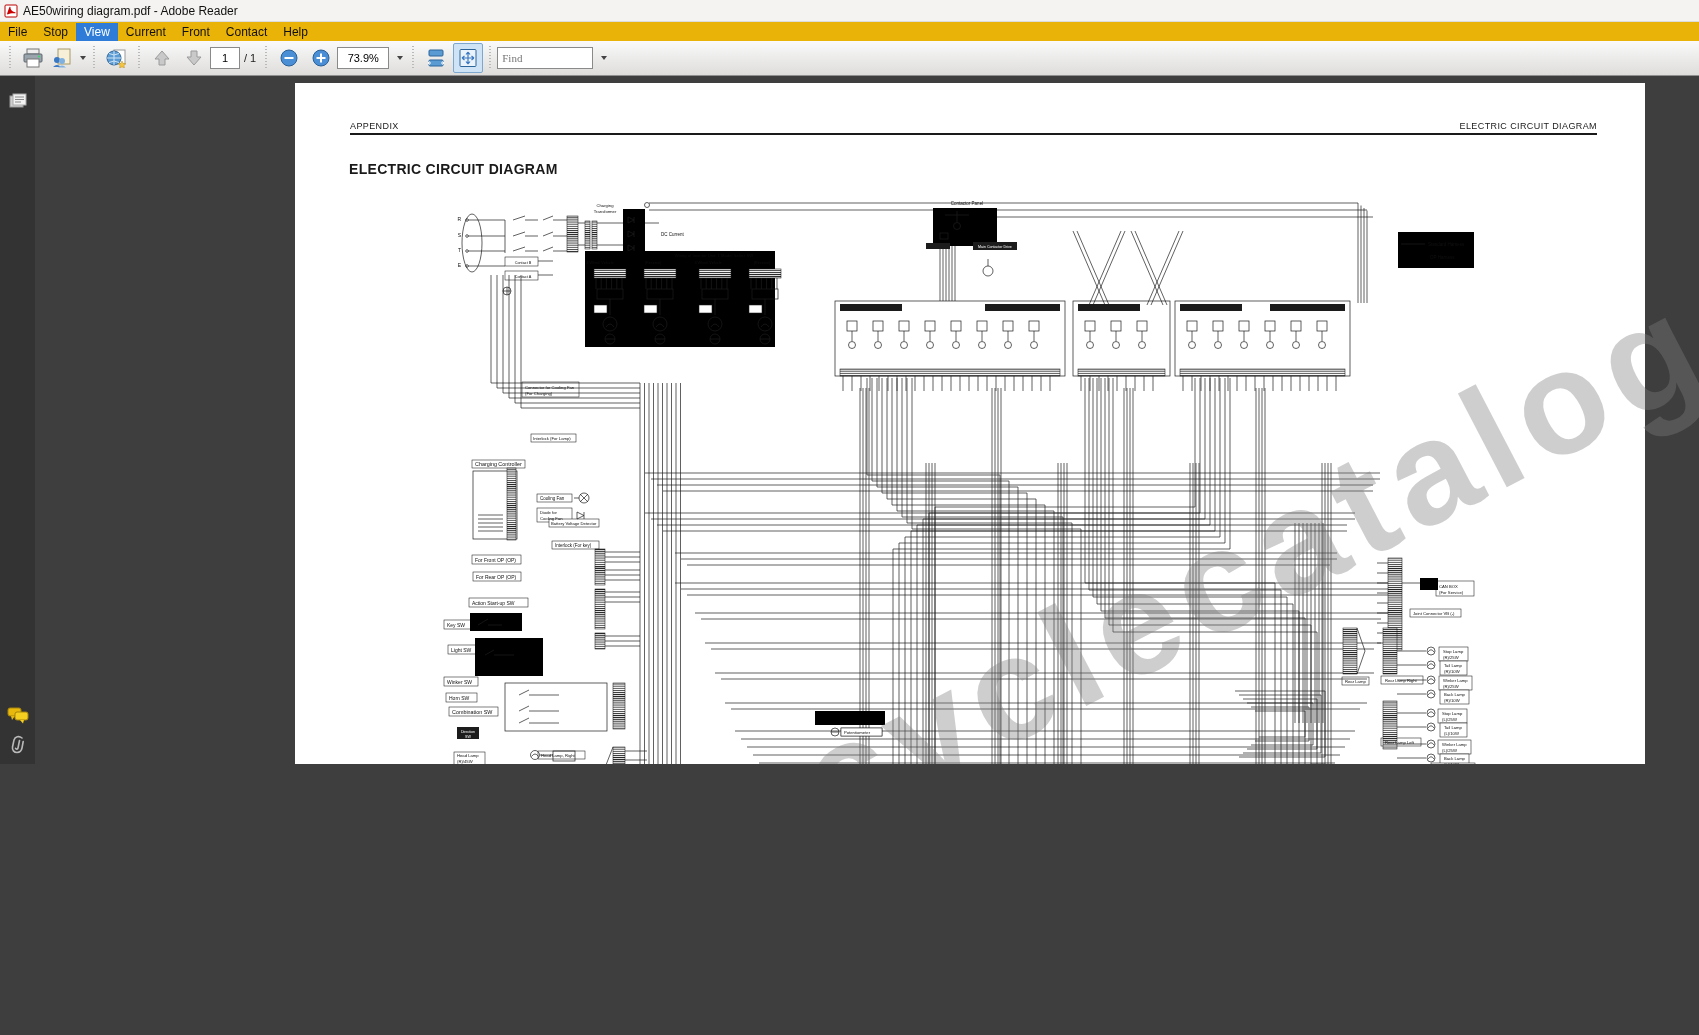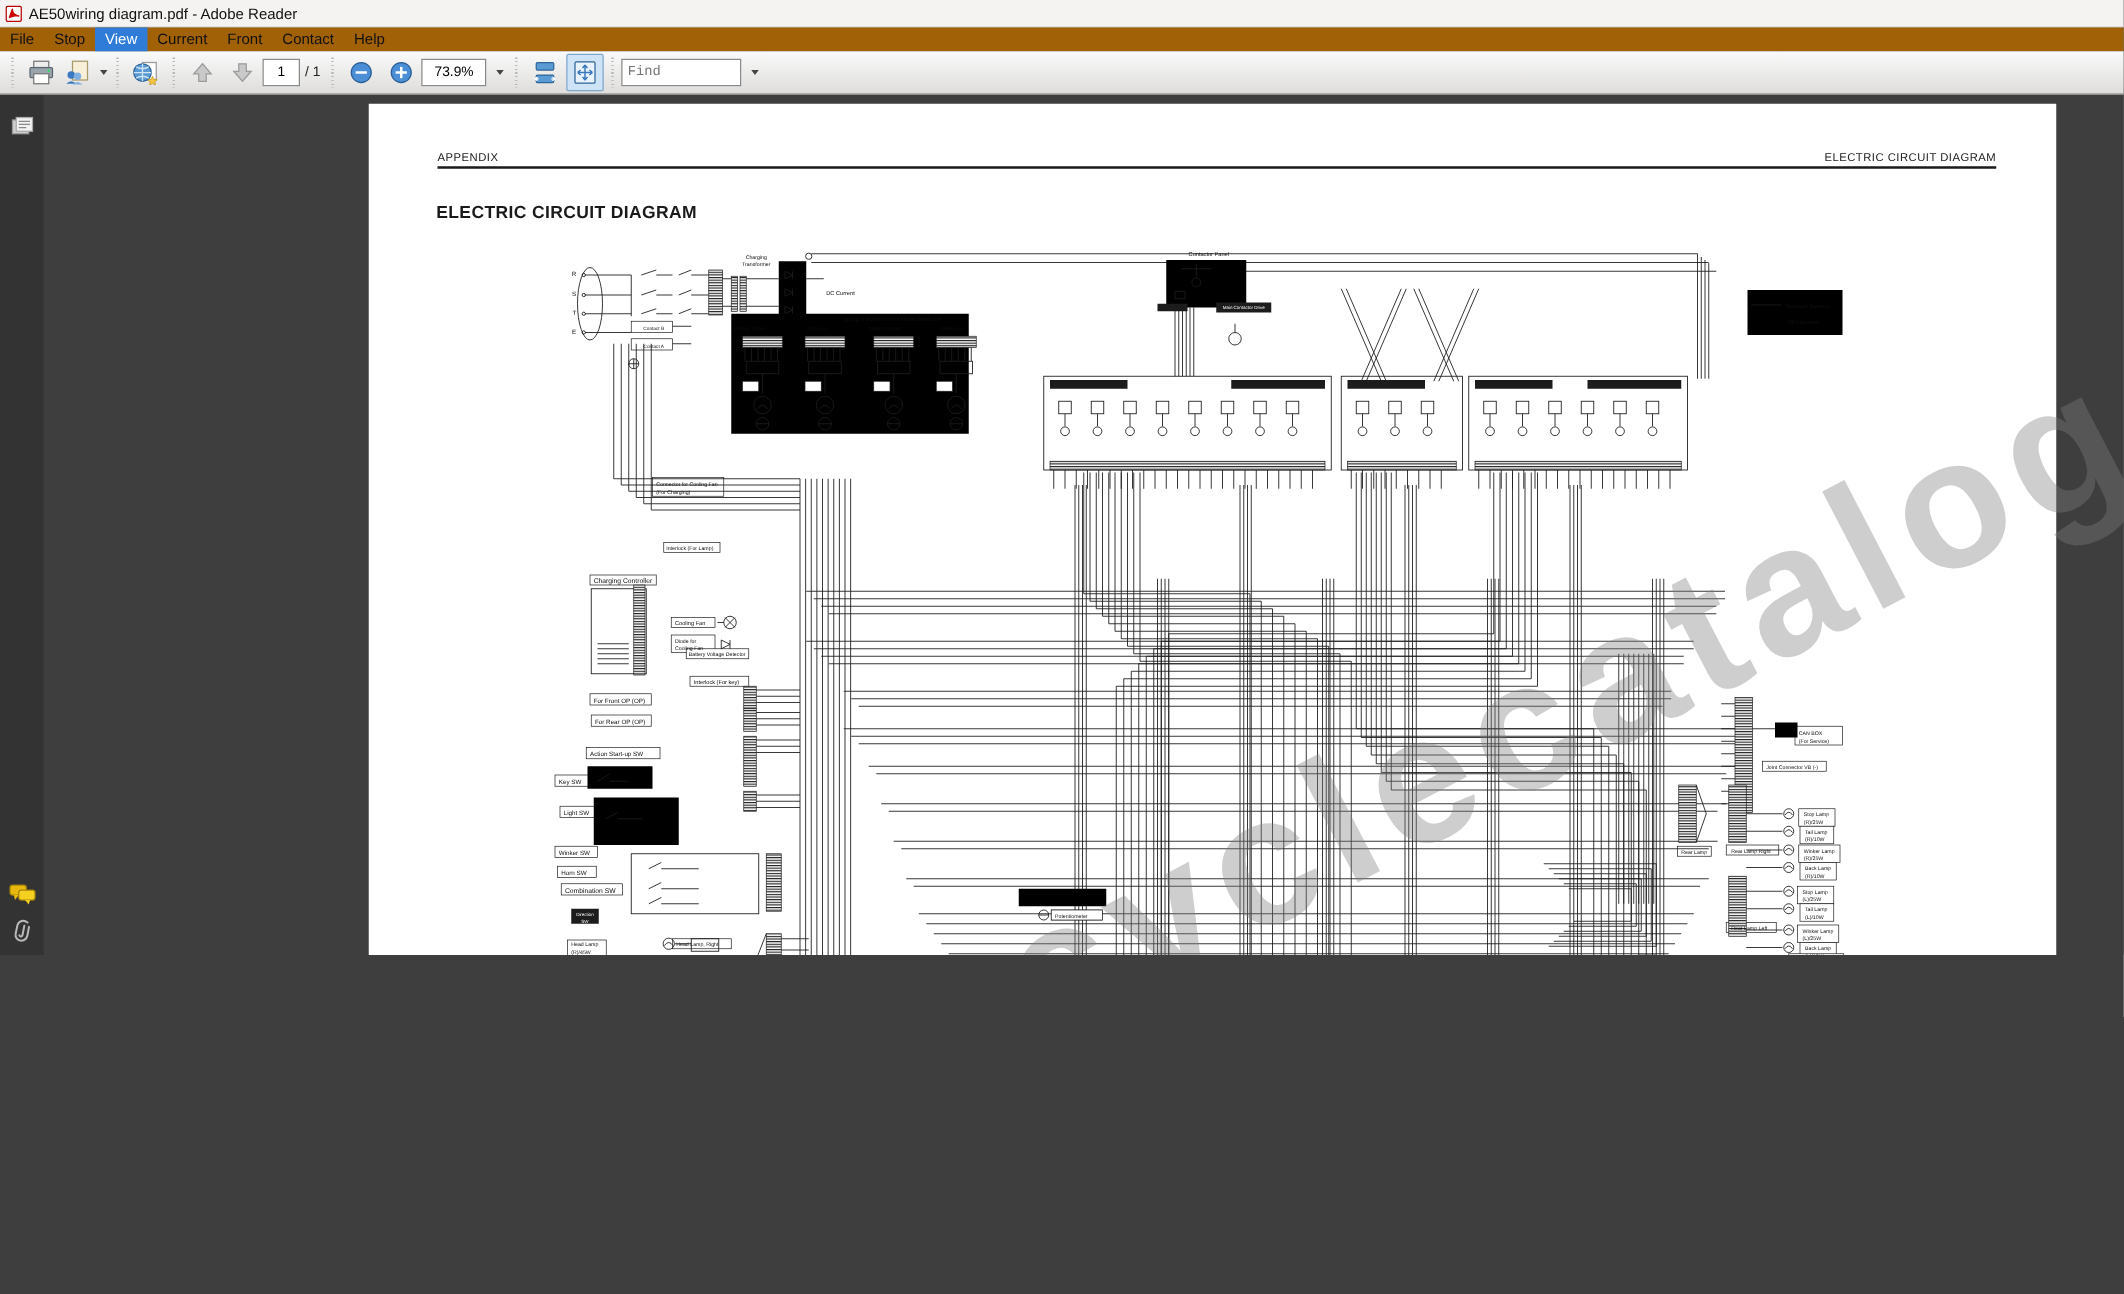--- a/index.html
+++ b/index.html
@@ -1,32 +1,32 @@
 <!DOCTYPE html>
 <html><head>
 <meta charset="utf-8">
 <style>
   html,body{margin:0;padding:0}
   body{width:1699px;height:1035px;overflow:hidden;background:#3e3e3e;font-family:"Liberation Sans",sans-serif;position:relative}
   
   .titlebar{height:21px;background:#f4f3f1;display:flex;align-items:center;gap:5px;padding-left:4px;font-size:12px;color:#111;border-bottom:1px solid #dcdcdc}
-  .menubar{height:19px;background:#a16207;display:flex;font-size:12px;color:#111}
+  .menubar{height:19px;background:#eab308;display:flex;align-items:center;font-size:12px;color:#111}
   .menu-item{padding:2px 8px;cursor:default}
   .menu-item.active{background:#2e7cd8;color:#fff}
   .toolbar{height:34px;background:linear-gradient(#fafafa,#dedddb);border-bottom:1px solid #8f8f8f;display:flex;align-items:center;padding:0 4px}
   .grip{width:5px;height:24px;margin:0 4px;background:repeating-linear-gradient(#b9b9b9 0 1px,transparent 1px 3px);background-size:2px 100%;background-repeat:no-repeat;background-position:1px 0}
   .tbtn{display:flex;align-items:center;justify-content:center;height:28px;min-width:28px;border:1px solid transparent;border-radius:2px;margin:0 1px}
   .tbtn.pressed{background:#cfe3f6;border-color:#7da7cf}
   .pagebox,.zoombox{height:18px;border:1px solid #8a8a8a;background:#fff;font-size:11px;text-align:center;font-family:"Liberation Sans",sans-serif}
   .pagebox{width:24px}
   .zoombox{width:46px}
   .slash{font-size:11px;color:#222;margin:0 4px}
   .caret{width:0;height:0;border-left:3.5px solid transparent;border-right:3.5px solid transparent;border-top:4px solid #444;margin-left:3px}
   .findwrap{display:flex;align-items:center;border:1px solid #8a8a8a;background:#fff;height:20px;padding:0 2px}
-  .findwrap input{border:none;outline:none;width:86px;font-size:11px;color:#333;font-family:Liberation Mono, monospace}
+  .findwrap input{border:none;outline:none;width:86px;font-size:11px;color:#333;font-family:Liberation Serif, serif}
   
   .app-body{position:relative;height:688px;display:flex}
   .sidebar{width:35px;background:#333;position:relative;flex:none}
   .side-icon{position:absolute;left:5px;width:25px;height:22px;display:flex;align-items:center;justify-content:center}
   .docarea{position:relative;flex:1;background:#3e3e3e;overflow:hidden}
   .page{position:absolute;left:260px;top:7px;width:1350px;height:953px;background:#fff}
   .hdr{position:absolute;color:#1a1a1a}
   .hdr-left{left:55px;top:38px;font-size:9px;letter-spacing:.4px}
   .hdr-right{right:48px;top:38px;font-size:9px;letter-spacing:.4px}
   .hdr-rule{position:absolute;left:55px;top:50px;width:1247px;height:1.6px;background:#1a1a1a}

